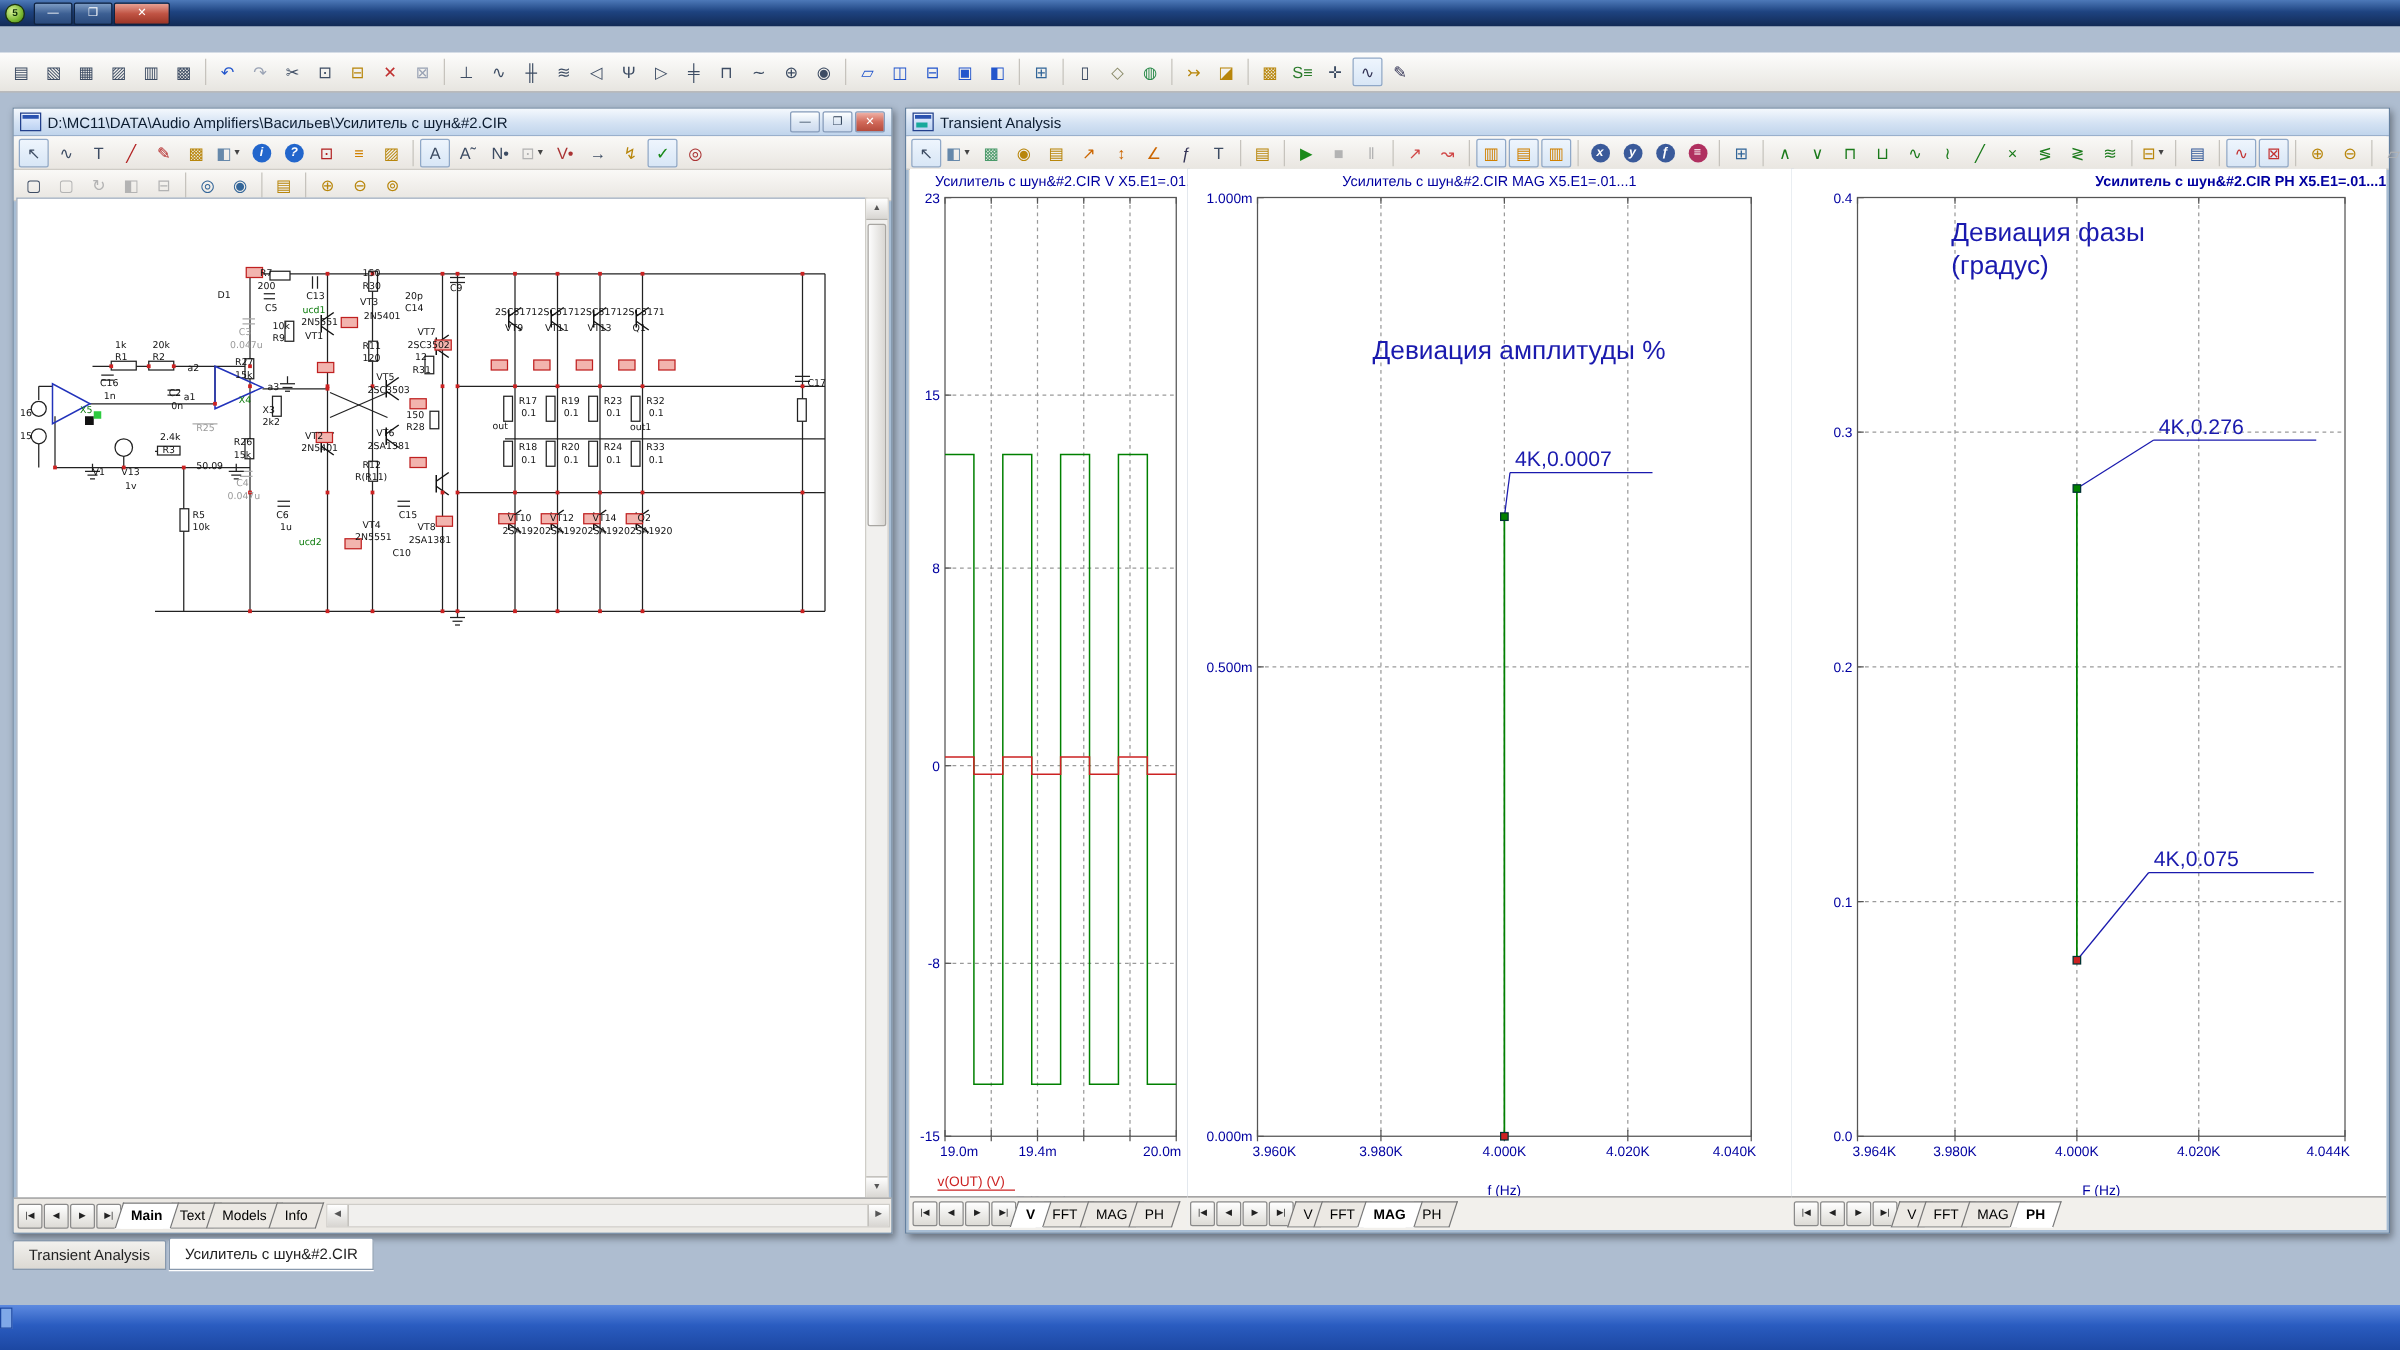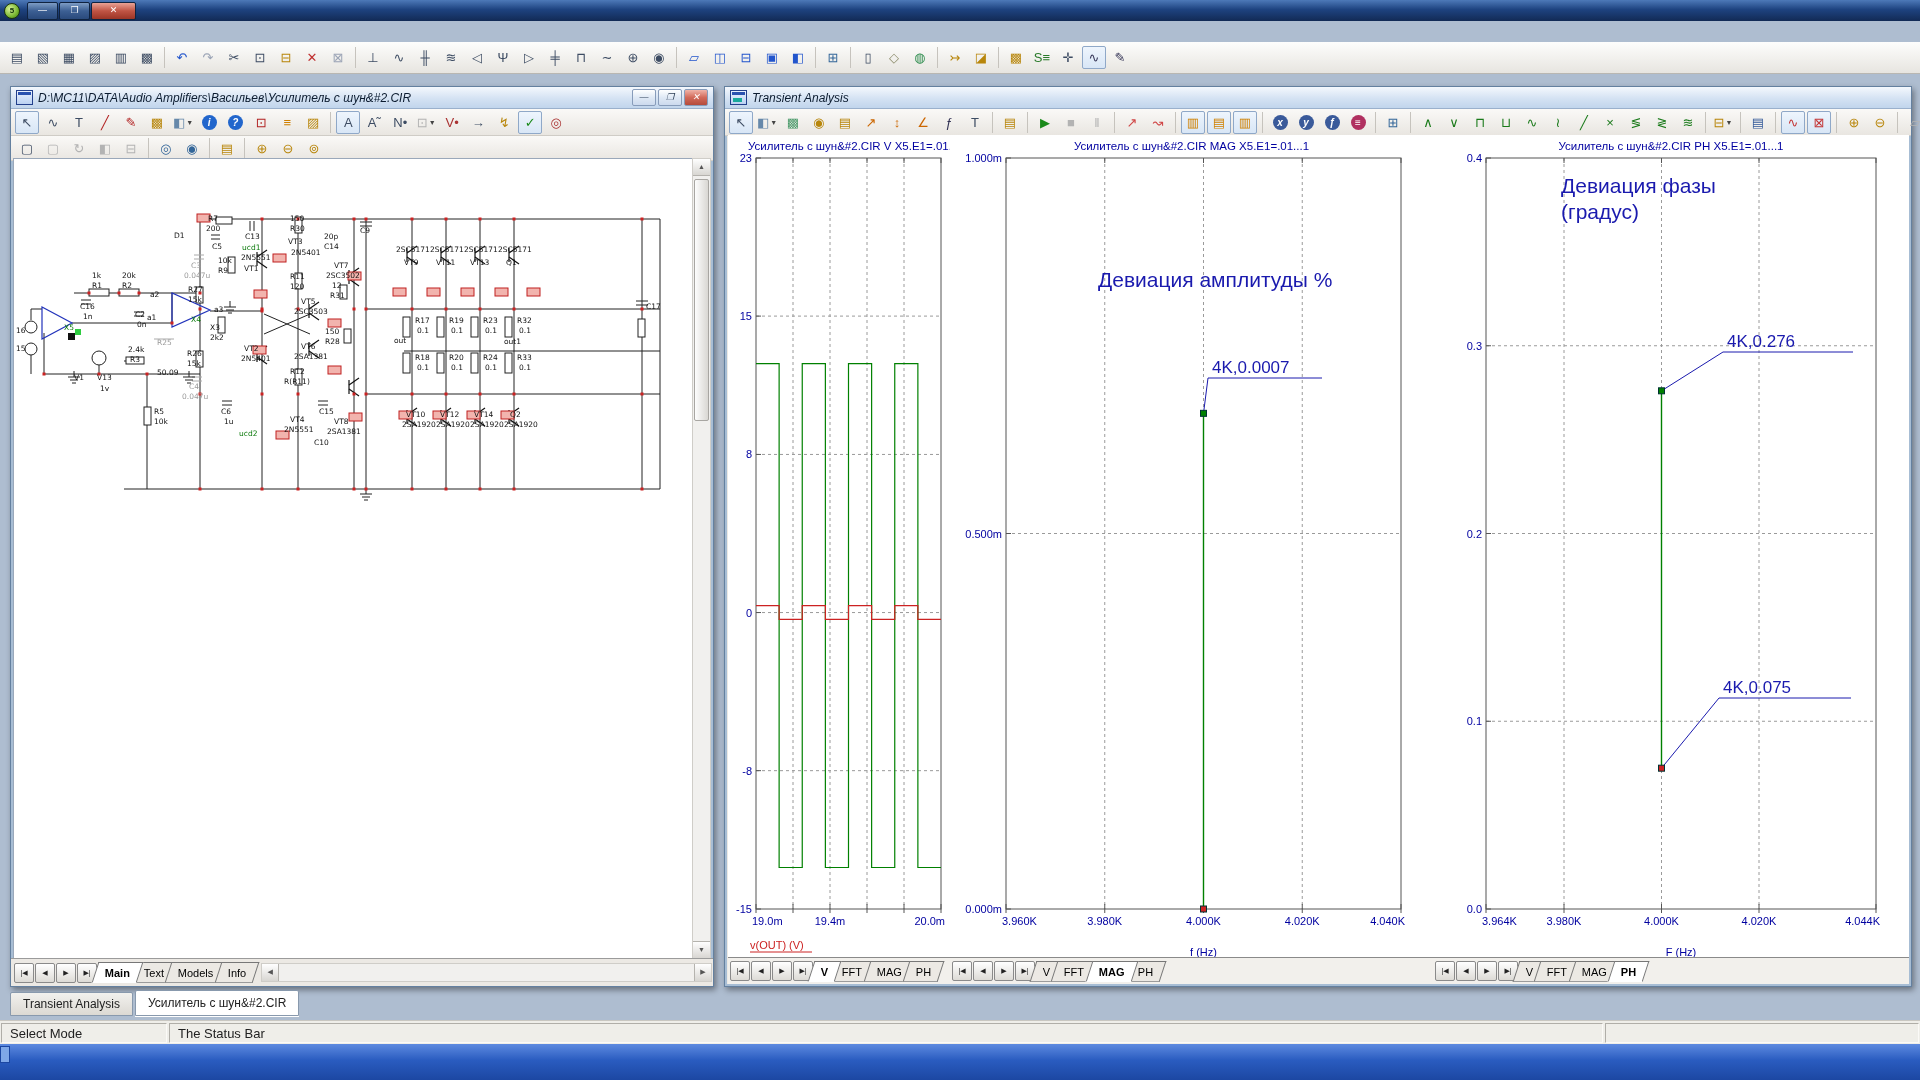--- a/index.html
+++ b/index.html
@@ -17,21 +17,21 @@
   
   .tbtn{min-width:20px;height:21px;padding:0 1px;display:flex;align-items:center;justify-content:center;font-size:13px;color:#3d4c63;border:1px solid transparent;border-radius:2px;margin:0 1px;}
   .tbtn.b{border:1px solid #8fa8c8;background:linear-gradient(#eef5fd,#d8e6f6);}
   .tbtn.gr{color:#b3b3b3;}
   .tbtn .g{pointer-events:none;}
   .tbtn .circ{width:15px;height:15px;border-radius:50%;font-size:10px;line-height:15px;text-align:center;color:#fff;font-style:italic;font-weight:bold;}
   .tbsep{width:1px;height:21px;background:#c6c3bd;margin:0 4px;flex:0 0 auto;}
   .ddm{font-size:7px;color:#444;margin-left:1px;}
   
   .win{position:absolute;background:#ece9e4;border:1px solid #64809f;box-shadow:0 0 0 2px #a7bdd4 inset,2px 3px 6px rgba(0,0,0,.4);}
-  .wtitle{height:21px;background:linear-gradient(#f4f8fd,#d4e2f3 55%,#c1d5ec);display:flex;align-items:center;font-size:12px;color:#0c1c30;padding:0 5px;border-bottom:1px solid #9ab0cc;font-style:italic;}
+  .wtitle{height:21px;background:linear-gradient(#f4f8fd,#d4e2f3 55%,#c1d5ec);display:flex;align-items:center;font-size:12px;color:#0c1c30;padding:0 5px;border-bottom:1px solid #9ab0cc;}
   .wicon{width:15px;height:13px;margin-right:5px;border:1px solid #23408c;background:linear-gradient(#e8f0ff,#bcd2f2);position:relative;flex:0 0 auto;}
   .wicon:before{content:"";position:absolute;left:1px;top:1px;right:1px;height:3px;background:#2a52b0;}
   .wicon.plot:after{content:"";position:absolute;left:2px;bottom:2px;width:9px;height:4px;background:#18a99c;}
   .wt-label{flex:1 1 auto;white-space:nowrap;overflow:hidden;}
   .wbtns{display:flex;}
   .wbtn{width:22px;height:15px;border:1px solid #879cba;border-radius:2px;background:linear-gradient(#feffff,#dfe9f5 50%,#ccdaee);margin-left:2px;font-size:9px;line-height:14px;text-align:center;color:#2c3e55;}
   .wbtn.close{background:linear-gradient(#f0b3a8,#d26a5a 50%,#b44b3c);color:#fff;}
   .wtoolbar{display:flex;align-items:center;height:26px;background:linear-gradient(#faf9f7,#e9e6e1);border-bottom:1px solid #cfccc6;padding-left:3px;}
   .wtoolbar.slim{height:24px;}
   
@@ -980,21 +980,21 @@
             </div>
             <div class="stab act">
               <span>MAG</span>
             </div>
             <div class="stab">
               <span>PH</span>
             </div>
           </div>
         </div>
         <div class="panel" style="left: 708px; width: 476px;">
-          <div class="ptitle" style="text-align: center;">Усилитель с шун&amp;#2.CIR PH X5.E1=.01...1</div>
+          <div class="ptitle" style="text-align: right; font-weight: bold;">Усилитель с шун&amp;#2.CIR PH X5.E1=.01...1</div>
           <svg width="476" height="825" style="position: absolute; top: 0px; left: 0px;">
             <line x1="131" y1="23" x2="131" y2="774" stroke="#9a9a9a" stroke-dasharray="3,3" stroke-width="1"></line>
             <line x1="228.5" y1="23" x2="228.5" y2="774" stroke="#9a9a9a" stroke-dasharray="3,3" stroke-width="1"></line>
             <line x1="326" y1="23" x2="326" y2="774" stroke="#9a9a9a" stroke-dasharray="3,3" stroke-width="1"></line>
             <line x1="53" y1="210.75000000000003" x2="443" y2="210.75000000000003" stroke="#9a9a9a" stroke-dasharray="3,3" stroke-width="1"></line>
             <line x1="53" y1="398.5" x2="443" y2="398.5" stroke="#9a9a9a" stroke-dasharray="3,3" stroke-width="1"></line>
             <line x1="53" y1="586.2500000000001" x2="443" y2="586.2500000000001" stroke="#9a9a9a" stroke-dasharray="3,3" stroke-width="1"></line>
             <rect x="53" y="23" width="390" height="751" fill="none" stroke="#555" stroke-width="1"></rect>
             <line x1="53" y1="23" x2="53" y2="28" stroke="#555"></line>
             <line x1="53" y1="769" x2="53" y2="778" stroke="#555"></line>
@@ -1054,21 +1054,16 @@
           </div>
         </div>
       </div>
   </div>
 
   <div class="mditabs" id="mditabs">
       <div class="mtab">Transient Analysis</div>
       <div class="mtab act">Усилитель с шун&amp;#2.CIR</div>
     </div>
 
-  <div class="statusbar">
-    <div class="scell" style="width:148px;">Select Mode</div>
-    <div class="scell" style="width:1416px;">The Status Bar</div>
-    <div class="scell" style="flex:1;"></div>
-  </div>
 
   <div class="taskbar"></div>
   <div style="position:absolute;left:0;top:1046px;width:8px;height:15px;background:#7fa8e8;border:1px solid #1c47a2;"></div>
 </div>
 
 </body></html>

